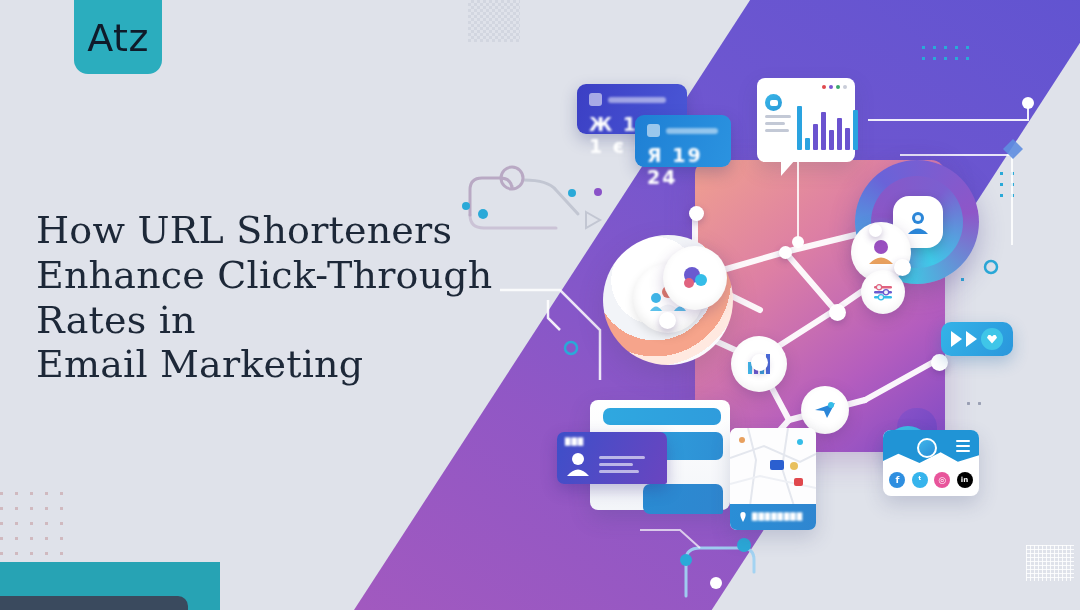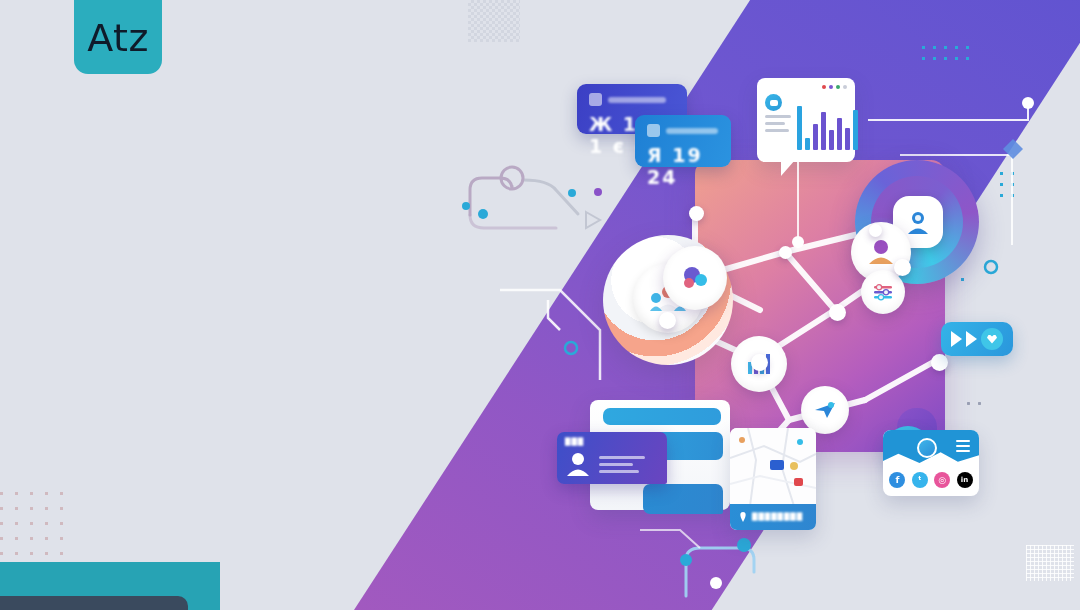--- a/index.html
+++ b/index.html
@@ -319,20 +319,24 @@
     <circle cx="744" cy="545" r="7" fill="#2aa9d8"></circle>
     <circle cx="686" cy="560" r="6" fill="#2aa9d8"></circle>
     <circle cx="716" cy="583" r="6" fill="#ffffff"></circle>
     <path d="M640 530 L680 530 L700 548" fill="none" stroke="#ffffff" stroke-width="2" opacity=".7"></path>
   </svg>
 
   <div class="logo">
     <span>Atz</span>
   </div>
 
+  <h1 class="headline">How URL Shorteners
+Enhance Click-Through
+Rates in
+Email Marketing</h1>
 
   <div class="art">
 
     <div class="grad-panel soft"></div>
 
     <svg width="500" height="470" style="position:absolute;left:0;top:0;">
       <g stroke="#ffffff" stroke-width="6" stroke-linecap="round" opacity=".95">
         <line x1="150" y1="218" x2="215" y2="250"></line>
         <line x1="150" y1="218" x2="240" y2="192"></line>
         <line x1="240" y1="192" x2="330" y2="170"></line>

